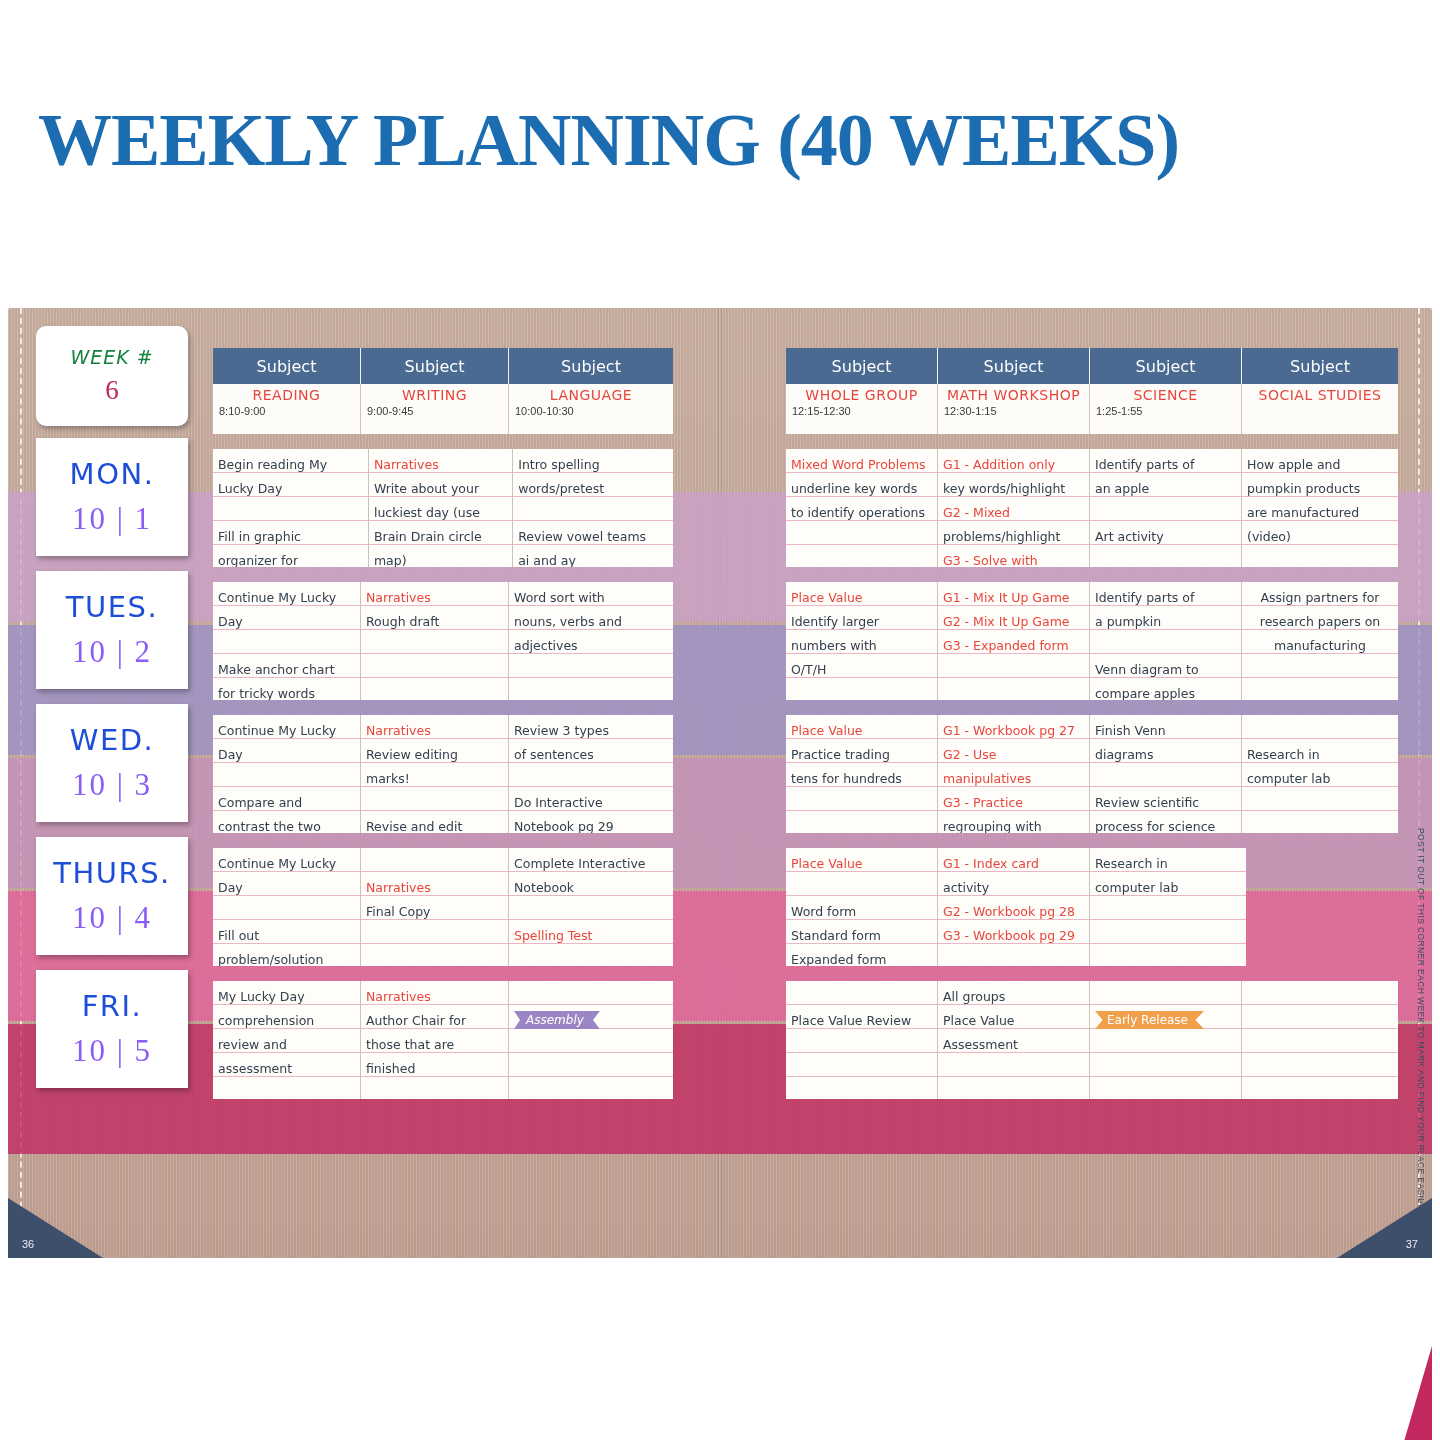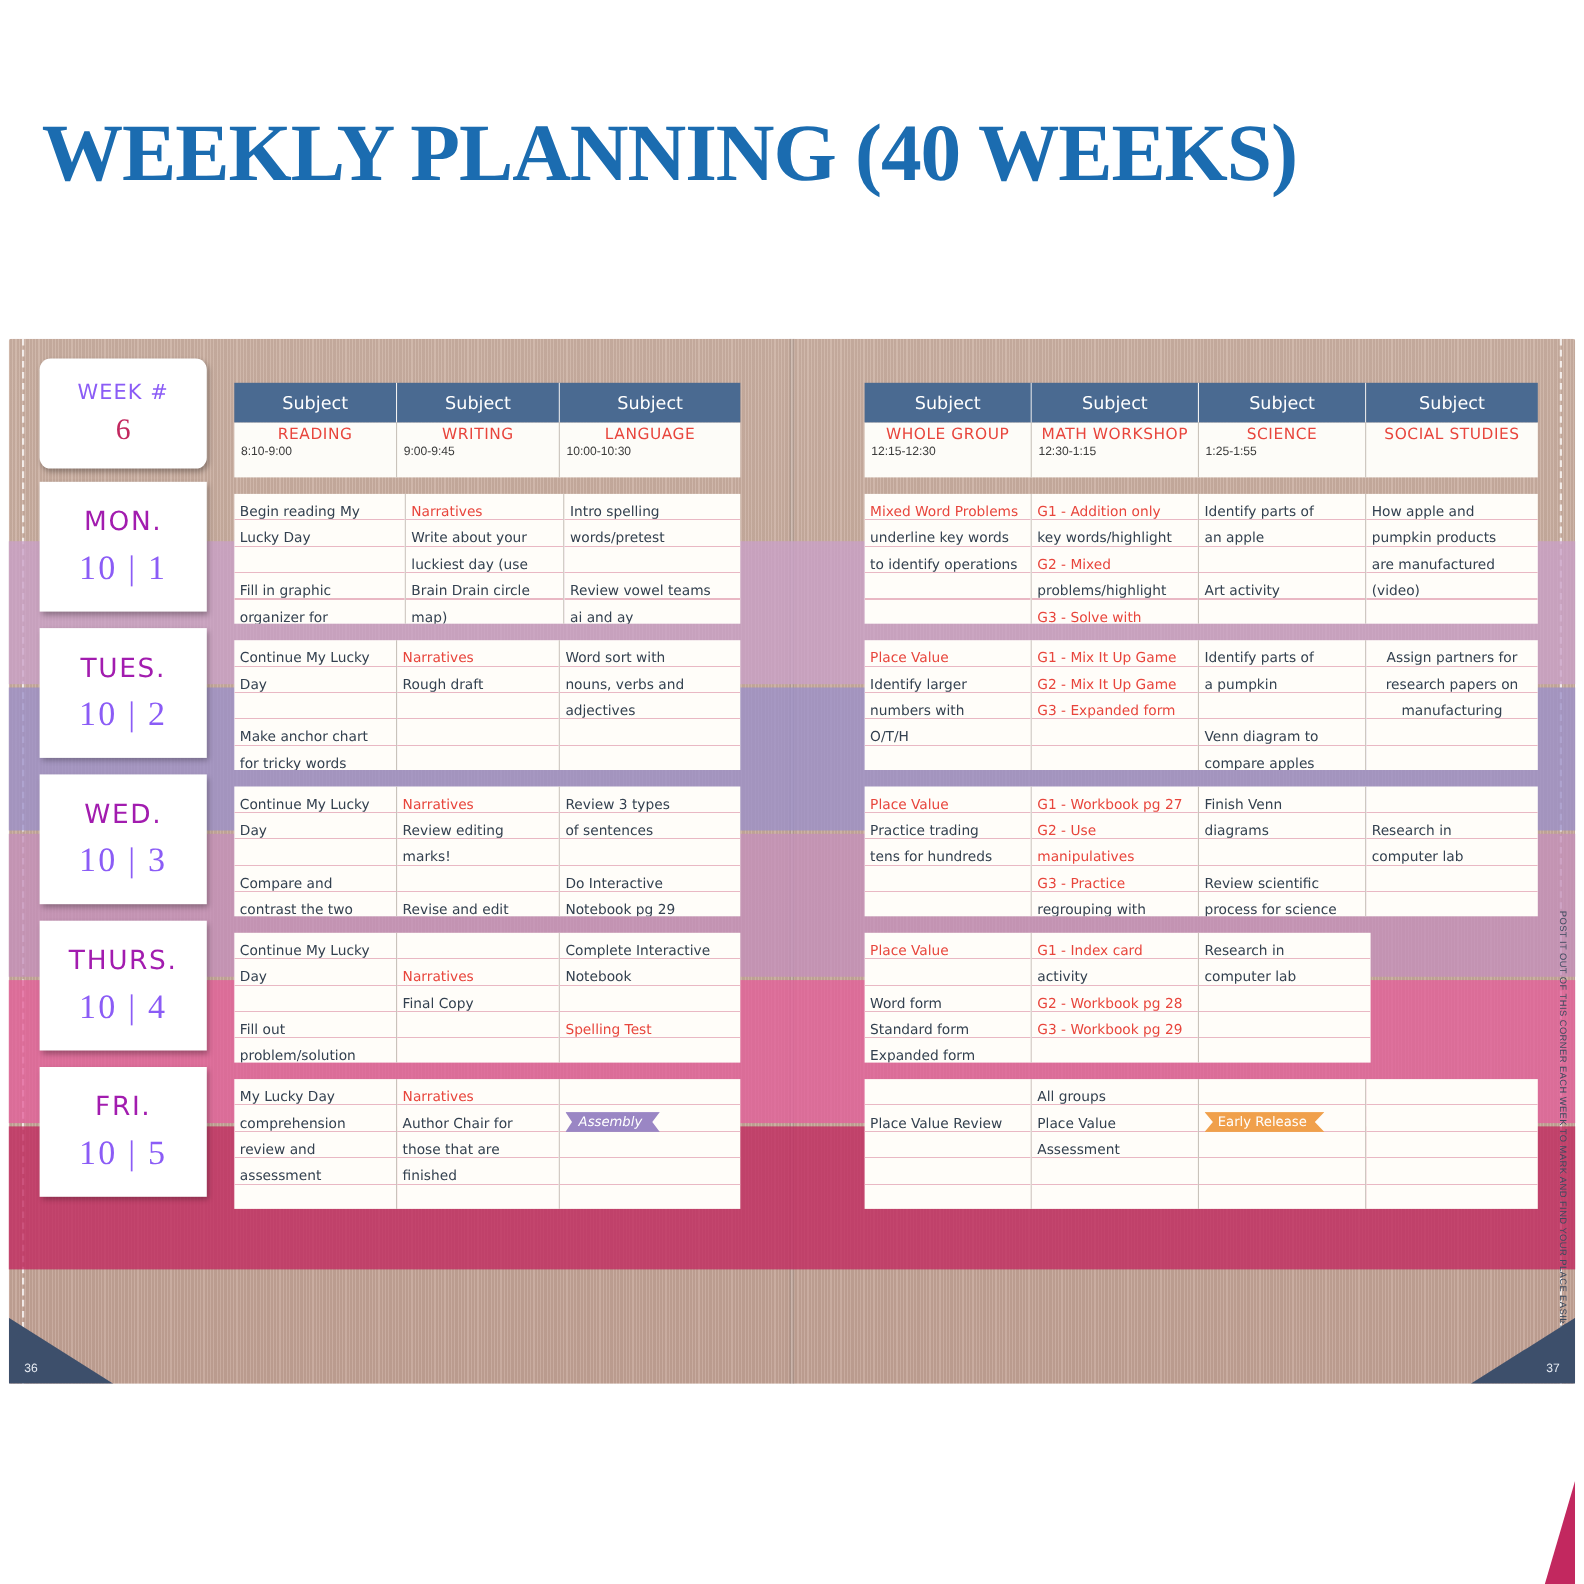--- a/index.html
+++ b/index.html
@@ -66,36 +66,36 @@
   .daycol { position:absolute; left:28px; top:18px; width:160px; }
   .week-card {
     width:152px; height:100px;
     background:#fff; border-radius:10px;
     box-shadow:2px 3px 5px rgba(0,0,0,.28);
     display:flex; flex-direction:column; align-items:center; justify-content:center;
     margin-bottom:12px;
   }
   .week-card .wk-label {
     font-family:"DejaVu Sans", sans-serif;
-    font-size:19px; letter-spacing:1px; color:#8b5cf6;
+    font-size:19px; letter-spacing:1px; color:#15803d;font-style:italic;
   }
   .week-card .wk-num {
     font-family:"Liberation Serif", serif;
     font-size:27px; color:#c2285f; margin-top:7px;
   }
   .day-card {
     width:152px; height:118px;
     background:#fff;
     box-shadow:2px 3px 5px rgba(0,0,0,.3);
     display:flex; flex-direction:column; align-items:center; justify-content:center;
     margin-bottom:15px;
   }
   .day-card .d-name {
     font-family:"DejaVu Sans", sans-serif;
-    font-size:24px; letter-spacing:1.5px; color:#a21caf;
+    font-size:29px; letter-spacing:1.5px; color:#1d4ed8;
   }
   .day-card .d-date {
     font-family:"Liberation Serif", serif;
     font-size:31px; color:#8b5cf6; margin-top:10px; letter-spacing:2px;
   }
 
   
   .band {
     position:absolute; left:0; width:100%;
     opacity:.78;

